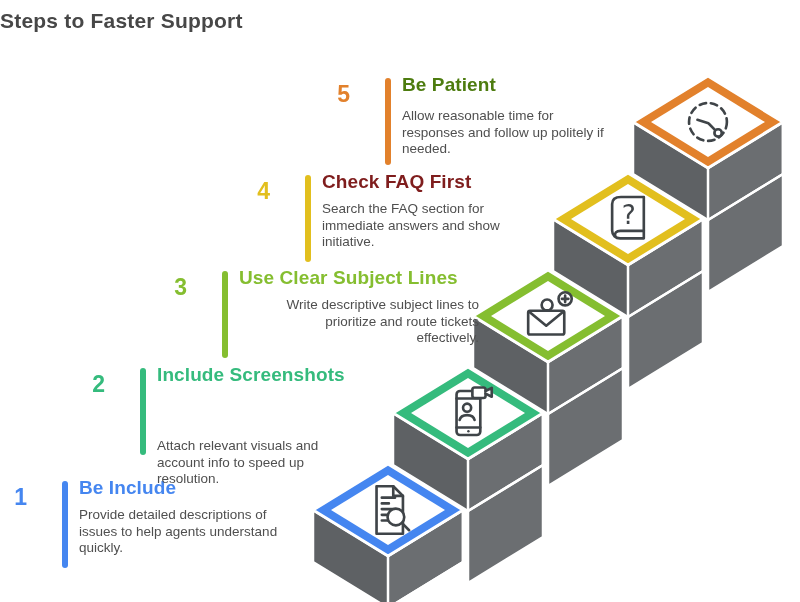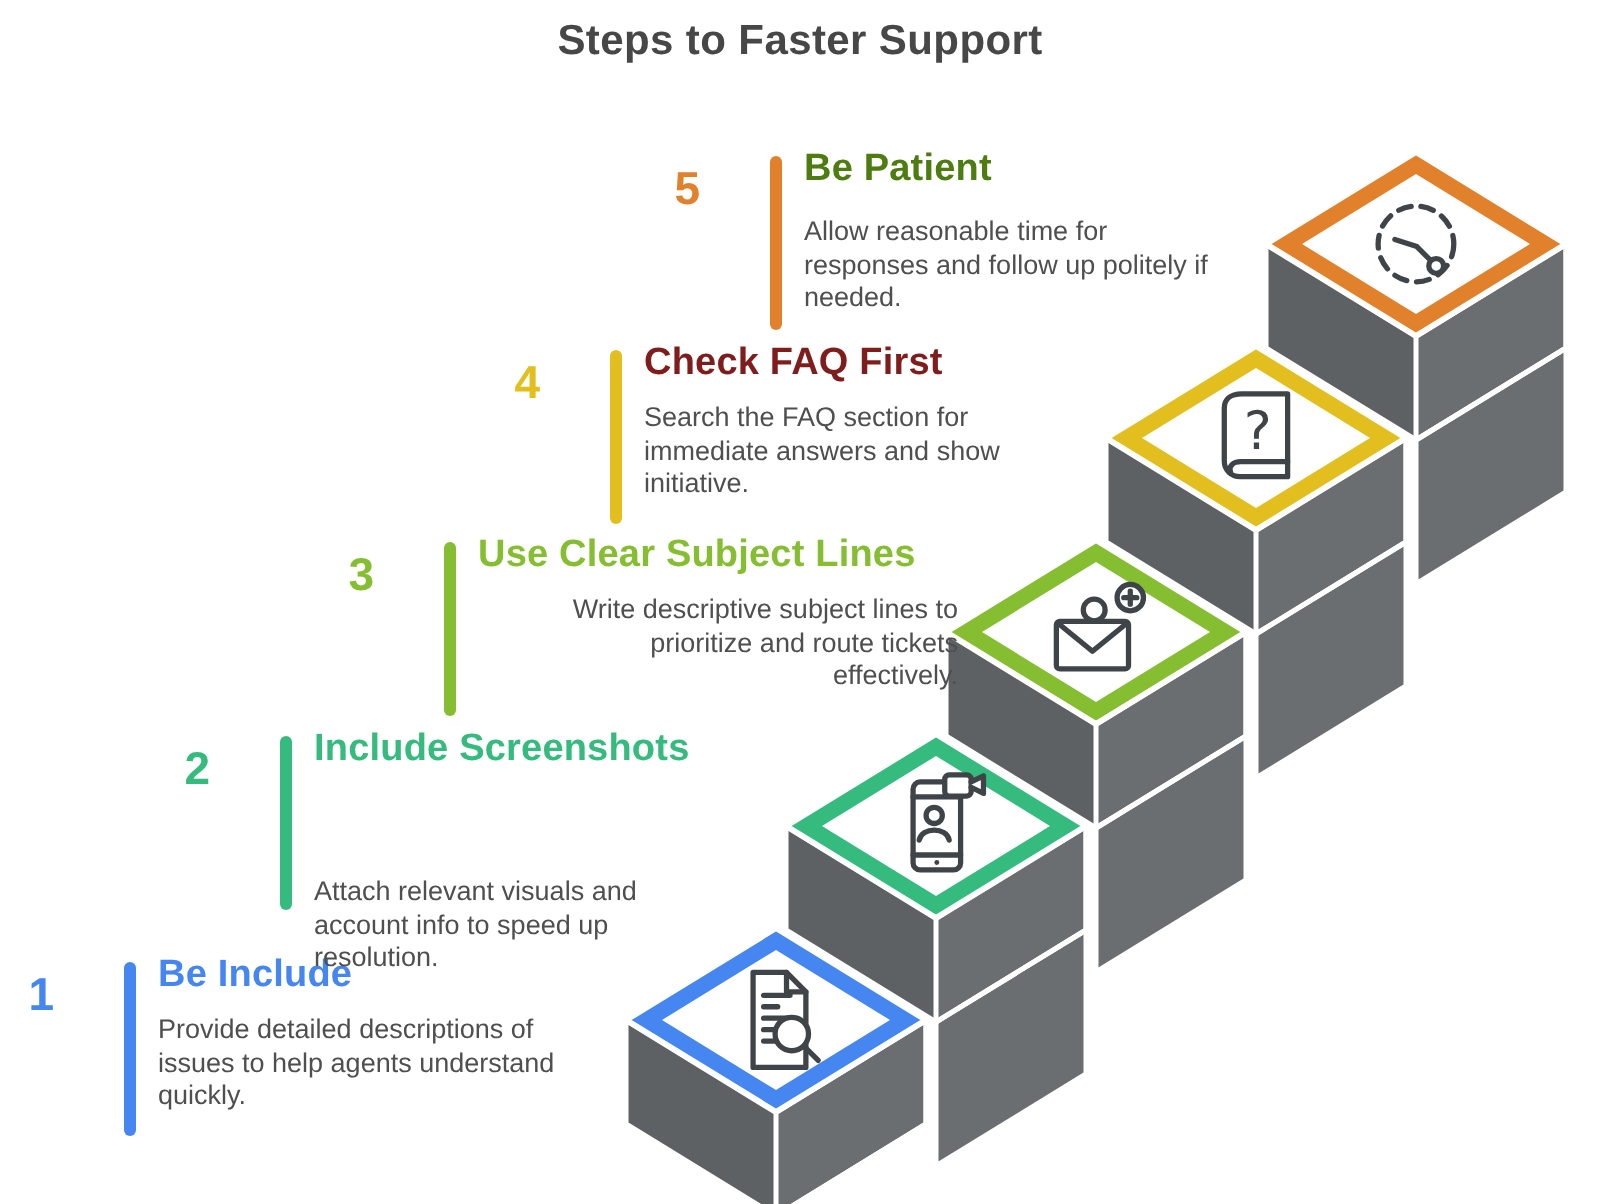--- a/index.html
+++ b/index.html
@@ -1,18 +1,18 @@
 <!DOCTYPE html>
 <html><head>
 <meta charset="utf-8">
 <style>
   html,body{margin:0;padding:0;background:#fff;}
   .stage{position:relative;width:800px;height:602px;background:#ffffff;overflow:hidden;
          font-family:"Liberation Sans",sans-serif;}
-  .heading{position:absolute;top:9px;left:0;width:100%;text-align:center;
+  .heading{position:absolute;top:9px;left:0;width:100%;text-align:left;
            font-size:21px;font-weight:bold;color:#474747;letter-spacing:.2px;}
   #stairs{position:absolute;left:0;top:0;}
   .step .num{position:absolute;font-size:23px;font-weight:bold;width:36px;text-align:right;}
   .step .bar{position:absolute;width:6px;height:87px;border-radius:3px;}
   .step .title{position:absolute;font-size:19px;font-weight:bold;white-space:nowrap;letter-spacing:.1px;}
   .step .desc{position:absolute;font-size:13.5px;line-height:16.5px;color:#4F4F4F;
               white-space:pre-line;width:250px;}
 </style>
 </head>
 <body>

